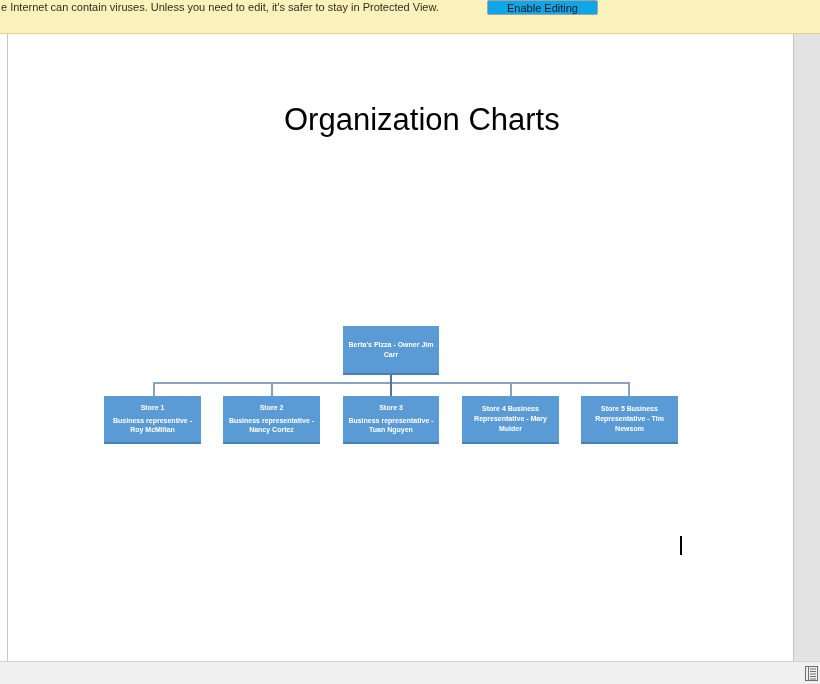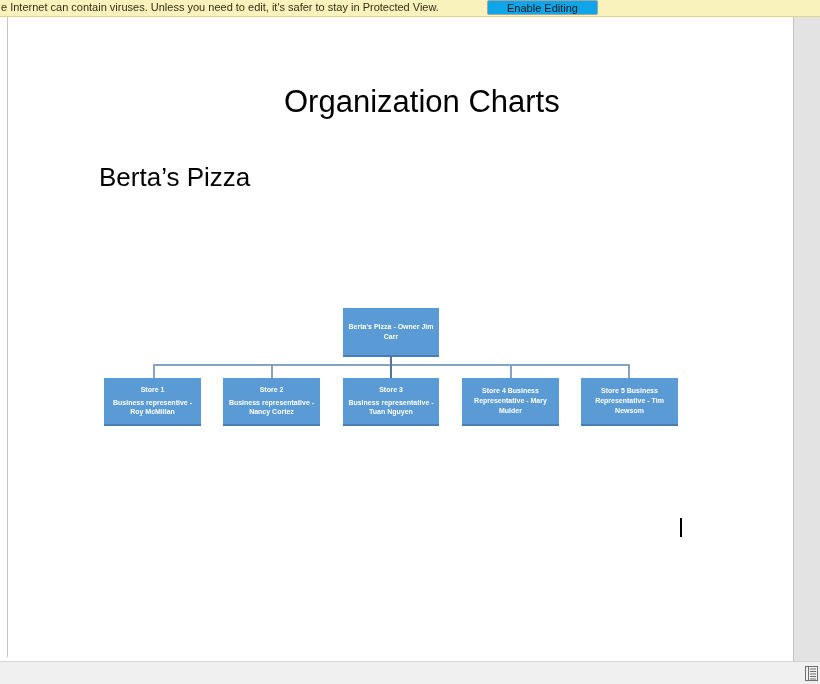--- a/index.html
+++ b/index.html
@@ -6,40 +6,40 @@
   html, body { width: 820px; height: 684px; overflow: hidden; }
   body {
     font-family: "Liberation Sans", sans-serif;
     background: #ffffff;
     position: relative;
     color: #000;
   }
 
   
   .banner {
-    position: absolute; left: 0; top: 0; width: 820px; height: 17px;
+    position: absolute; left: 0; top: 0; width: 820px; height: 34px;
     background: var(--banner-bg, #F9F2BC);
     border-bottom: 1px solid var(--banner-border, #E0D584);
     z-index: 5;
   }
   .banner-msg {
     position: absolute; left: 1px; top: 1px;
     font-size: 11px; color: #332F16; white-space: nowrap;
   }
   .enable-editing-btn {
     position: absolute; left: 487px; top: 0px; width: 111px; height: 15px;
     background: #0ea5e9; border: 1px solid #A3A3A3; border-radius: 2px;
     font-size: 11px; line-height: 12px; text-align: center;
     font-family: "Liberation Sans", sans-serif; color: #1a1a1a;
     padding: 0;
   }
 
   
   .page {
-    position: absolute; left: 7px; top: 13px; width: 637px; height: 644px;
+    position: absolute; left: 7px; top: 31px; width: 637px; height: 644px;
     background: #ffffff;
     border-left: 1px solid #C6C6C6;
   }
 
   
   .canvas-right {
     position: absolute; left: 793px; top: 17px; width: 27px; height: 644px;
     background: #E3E3E3; border-left: 1px solid #C3C3C3;
   }
 
@@ -106,21 +106,20 @@
 
 <div class="banner">
   <span class="banner-msg">e Internet can contain viruses. Unless you need to edit, it's safer to stay in Protected View.</span>
   <button class="enable-editing-btn">Enable Editing</button>
 </div>
 
 <div class="page">
 
   <div class="doc-title">Organization Charts</div>
 
-  <div class="doc-subtitle">Berta’s Pizza</div>
 
   <div class="conn conn-stub"></div>
   <div class="conn conn-hline"></div>
   <div class="conn conn-drop-0"></div>
   <div class="conn conn-drop-1"></div>
   <div class="conn conn-drop-2"></div>
   <div class="conn conn-drop-3"></div>
   <div class="conn conn-drop-4"></div>
 
   <div class="node node-root">

